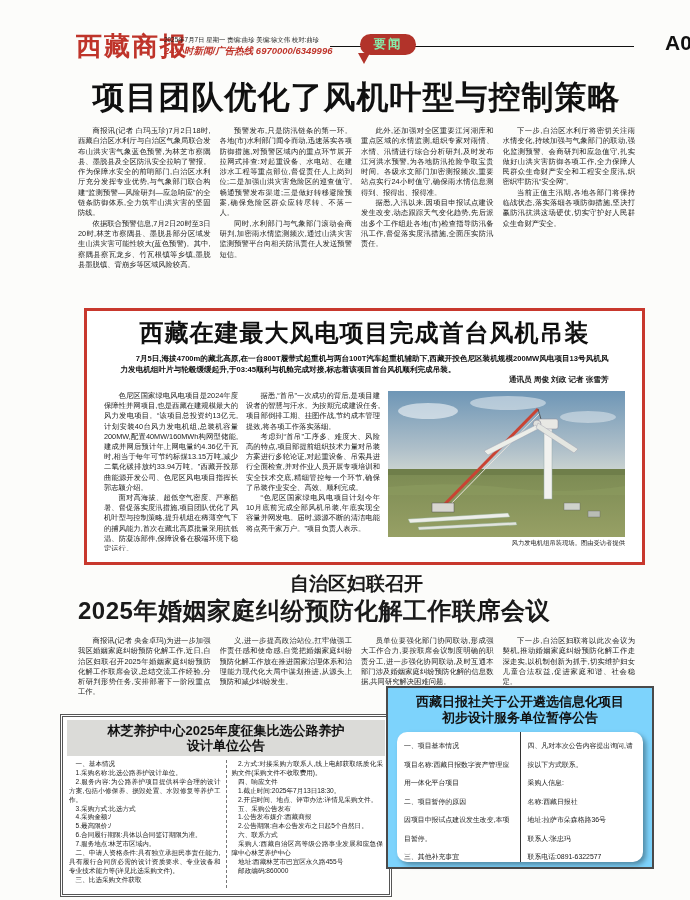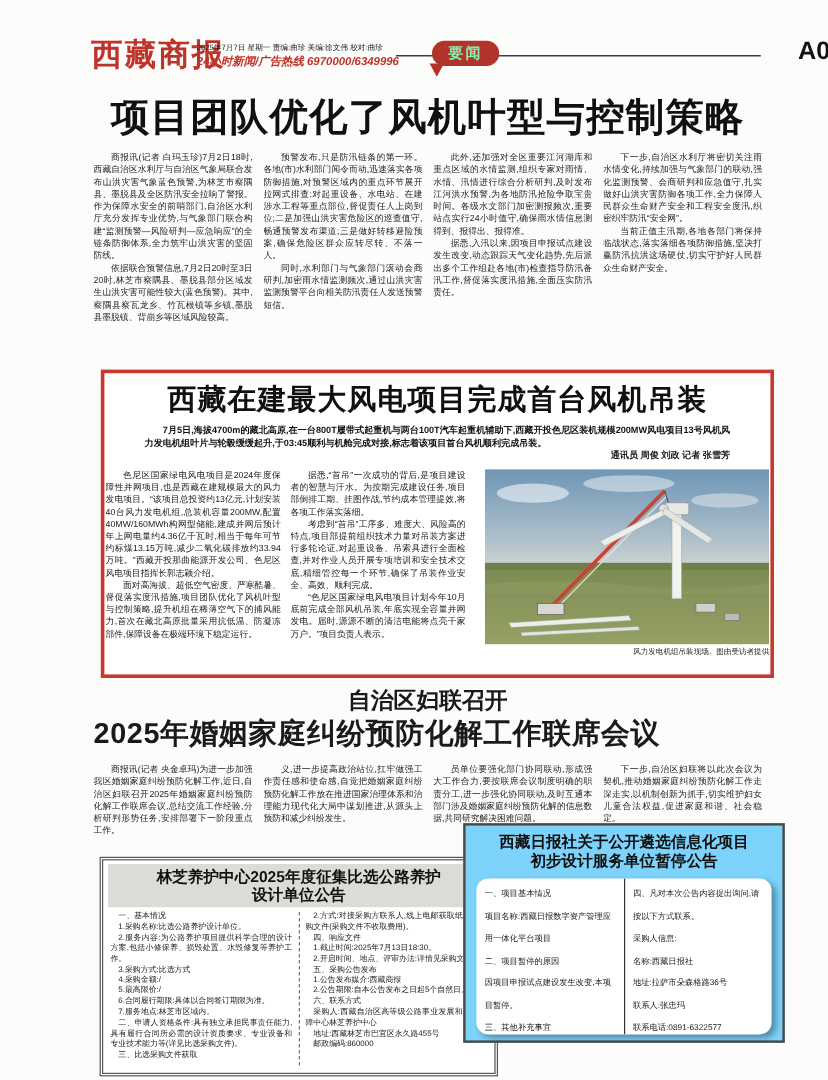--- a/index.html
+++ b/index.html
@@ -22,40 +22,40 @@
   #pageno{left:665px;top:31px;font-size:21px;font-weight:bold;color:#111;}
   
   #a1-head{left:78px;top:76px;width:557px;text-align:center;font-size:32px;font-weight:800;
         color:#101010;letter-spacing:1px;white-space:nowrap;}
   .cols{display:flex;gap:9px;}
   .col{flex:1;font-size:7.3px;line-height:10.3px;text-align:justify;overflow:hidden;color:#1c1c1c;}
   .col p{margin:0;text-indent:2em;}
   #a1-body{left:78px;top:126px;width:557px;height:176px;}
   
   #redbox{left:84px;top:308px;width:561px;height:257px;border:3px solid #c8382d;
-        box-sizing:border-box;background:#fff;padding:4px 1px;}
+        box-sizing:border-box;background:#fff;padding:4px 17px;}
   #a2-head{text-align:center;font-size:24px;font-weight:800;color:#101010;margin-top:2px;
         letter-spacing:1px;white-space:nowrap;}
   #a2-lede{width:488px;margin:5px auto 0;font-size:7.6px;font-weight:bold;line-height:10.5px;
         text-align:justify;text-indent:2em;color:#111;}
   #a2-byline{width:488px;margin:0 auto;text-align:right;font-size:7.6px;font-weight:bold;}
   #a2-content{display:flex;gap:8px;margin-top:6px;height:160px;}
   .a2col{width:146px;font-size:7.3px;line-height:10.2px;text-align:justify;overflow:hidden;}
   .a2col p{margin:0;text-indent:2em;}
   #photo-wrap{margin-left:auto;width:237px;}
   #photo{width:237px;height:146px;display:block;}
   #photo-caption{font-size:6.3px;text-align:right;margin-top:2px;color:#222;}
   
   #a3-head1{left:78px;top:571px;width:557px;text-align:center;font-size:19px;font-weight:800;}
   #a3-head2{left:78px;top:595px;width:557px;font-size:24px;font-weight:800;
         letter-spacing:.5px;white-space:nowrap;}
   #a3-body{left:78px;top:636px;width:557px;height:72px;}
   
   .notice-title{text-align:center;font-weight:800;color:#111;}
-  #n1{left:83px;top:714px;width:332px;height:183px;border:3px double #555;
+  #n1{left:60px;top:714px;width:332px;height:183px;border:3px double #555;
       box-sizing:border-box;background:#fff;}
   #n1-titlebar{margin:3px 4px 2px;background:#dbdbd8;padding:3px 2px;}
   #n1-titlebar div{font-size:13px;line-height:15px;}
   #n1-body{display:flex;padding:2px 6px;height:128px;overflow:hidden;}
   .n1col{width:50%;font-size:6.6px;line-height:8.9px;text-align:justify;}
   .n1col p{margin:0;text-indent:1em;}
   #n1c1{border-right:1px dashed #777;padding-right:5px;}
   #n1c2{padding-left:5px;}
   #n2{left:386px;top:686px;width:268px;height:183px;border:2px solid #4a4a4a;
       box-sizing:border-box;background:#7dd3fc;}

